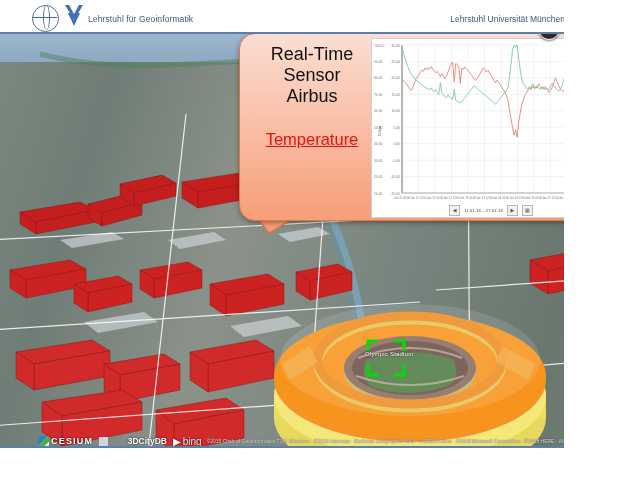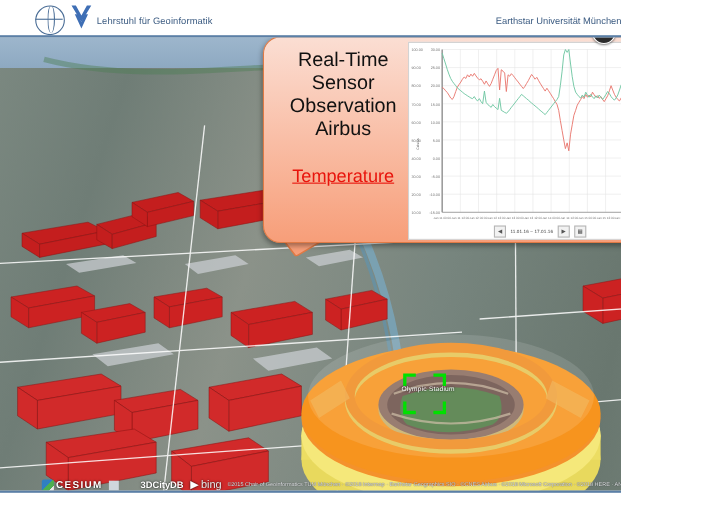--- a/index.html
+++ b/index.html
@@ -94,21 +94,21 @@
 
 <div id="app">
 
   <div class="header">
     <div class="logo-globe"></div>
     <svg class="logo-chevron" viewBox="0 0 20 24">
       <path d="M1 1 L10 16 L19 1 L15 1 L10 10 L5 1 Z" fill="#3f6fb5"></path>
       <path d="M4 9 L10 22 L16 9 L13 9 L10 16 L7 9 Z" fill="#3f6fb5"></path>
     </svg>
     <div class="lehrstuhl">Lehrstuhl für Geoinformatik</div>
-    <div class="tum-text">Earthstar Universität München</div>
+    <div class="tum-text">Lehrstuhl Universität München</div>
     <svg class="tum-logo" viewBox="0 0 62 24">
       <g fill="#2c5b9e">
         <rect x="0" y="0" width="20" height="5"></rect>
           <rect x="7" y="0" width="6" height="24"></rect>
         <rect x="22" y="0" width="6" height="24"></rect>
           <rect x="22" y="19" width="18" height="5"></rect>
         <rect x="34" y="0" width="6" height="24"></rect>
         <rect x="43" y="0" width="5" height="24"></rect>
           <rect x="50" y="0" width="5" height="24"></rect>
         <rect x="57" y="0" width="5" height="24"></rect>
@@ -277,21 +277,20 @@
 
   <svg class="tail" viewBox="0 0 64 26">
     <path d="M0 0 L64 0 L20 26 Z" fill="#f79e79" stroke="#e07a45" stroke-width="1.4"></path>
     <rect x="1" y="0" width="62" height="3" fill="#f79e79"></rect>
   </svg>
 
   <div class="callout">
     <div class="callout-text">
       <div class="ct-line">Real-Time</div>
       <div class="ct-line">Sensor</div>
-      <div class="ct-line">Observation</div>
       <div class="ct-line">Airbus</div>
       <div class="ct-temp">Temperature</div>
     </div>
 
     <div class="chartpanel">
       <svg class="chart-svg" id="chart" viewBox="0 0 238 178" width="238" height="178">
           <rect x="0" y="0" width="238" height="178" fill="#fff"></rect>
           <line x1="30" y1="6" x2="228" y2="6" stroke="#e4e4e4" stroke-width="0.5"></line>
           <text x="28" y="7.6" text-anchor="end" font-size="3.4" fill="#777">30.00</text>
           <text x="2" y="7.6" text-anchor="start" font-size="3.4" fill="#777">100.00</text>

